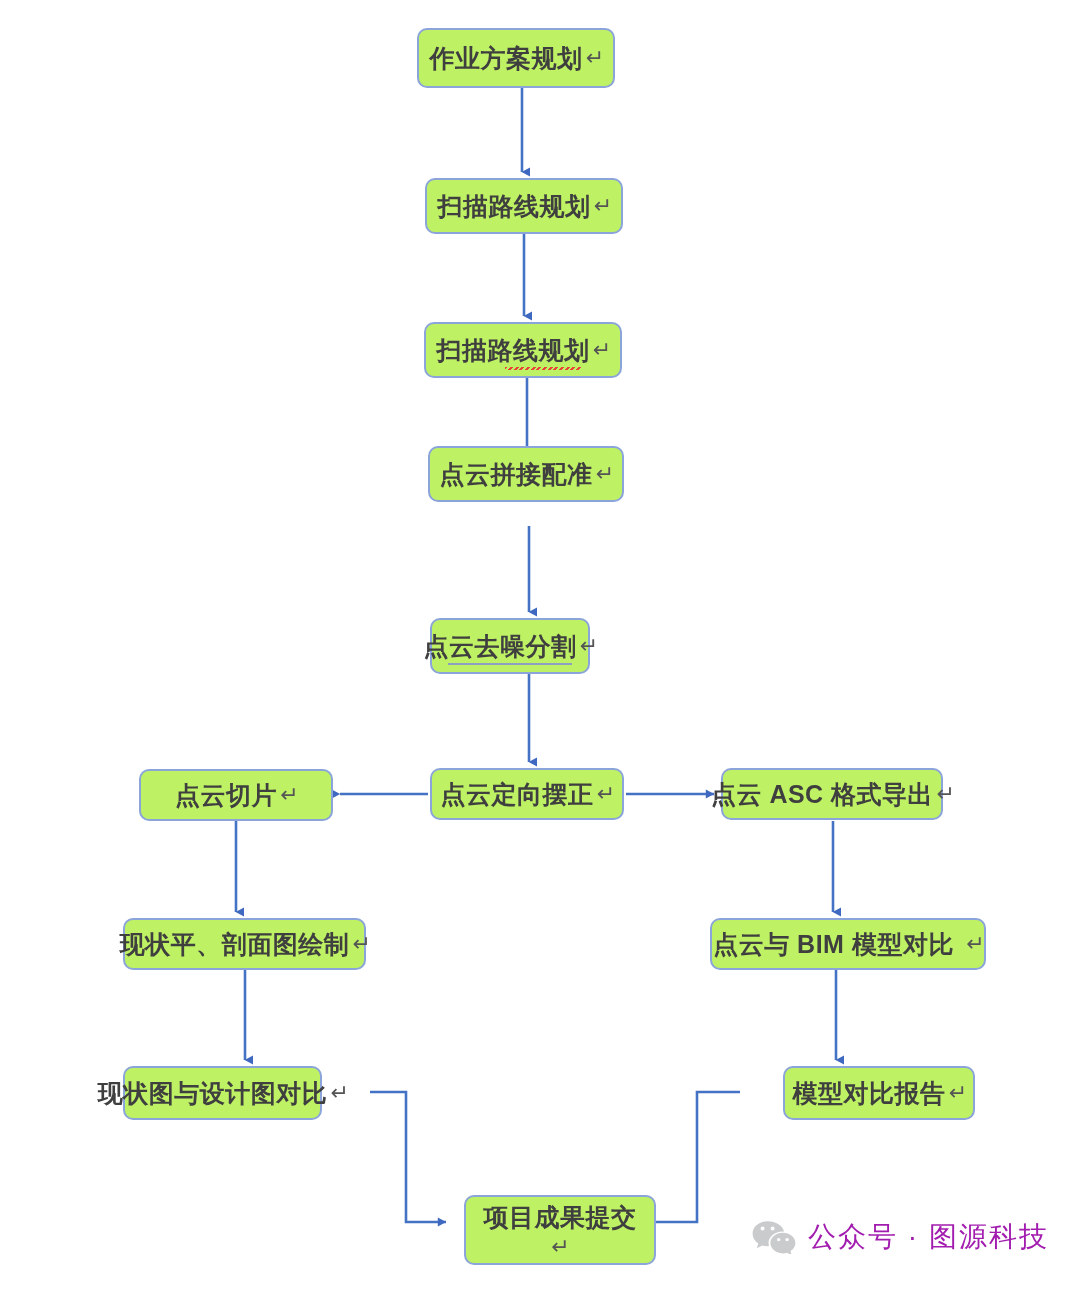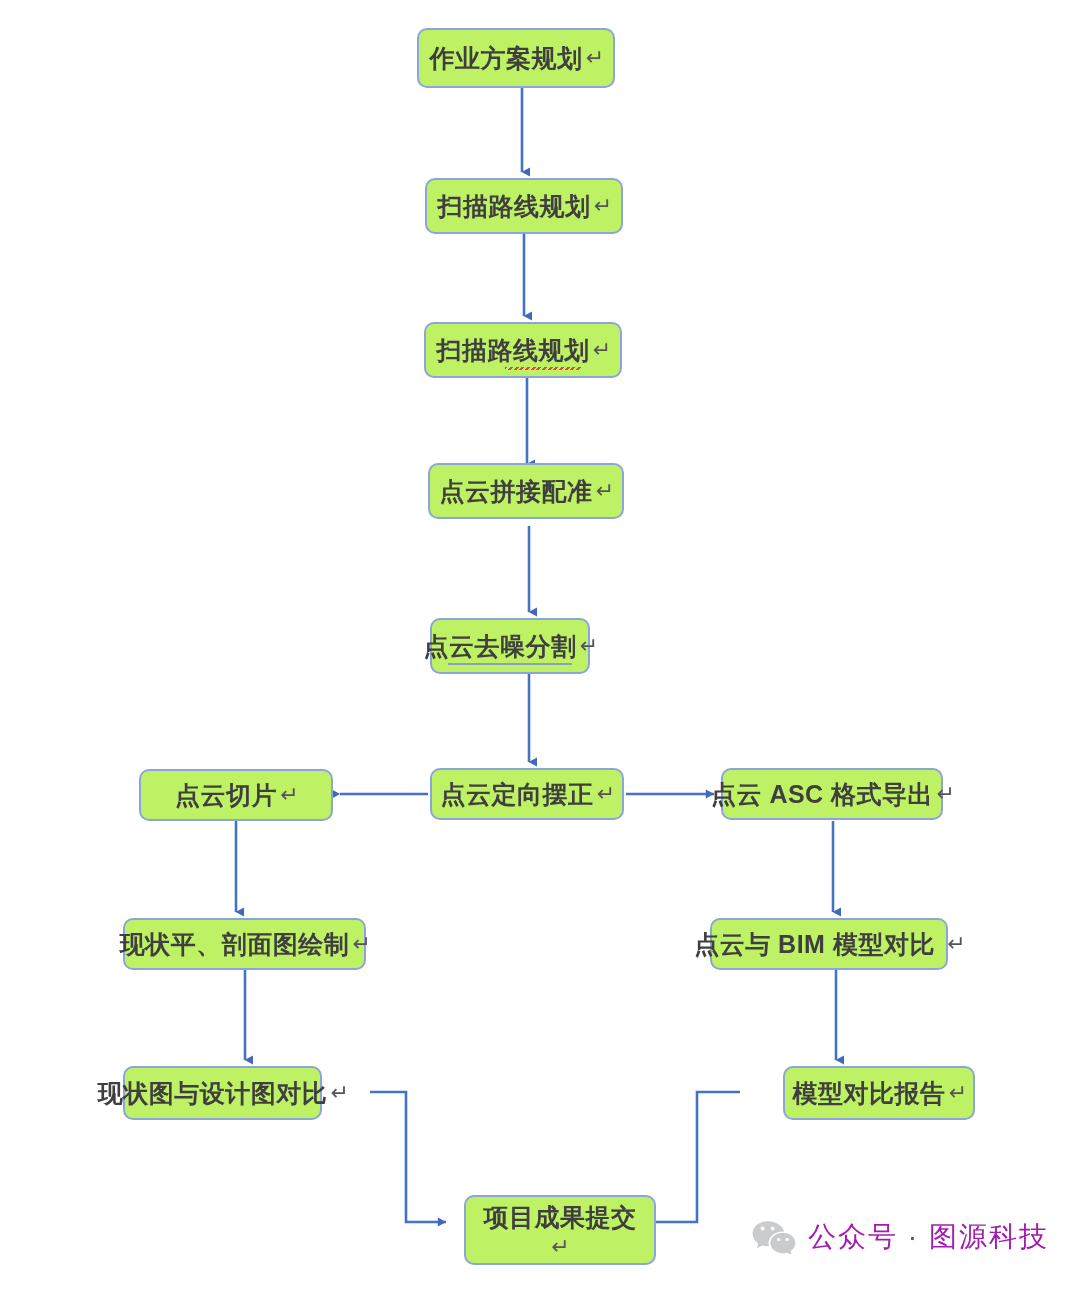--- a/index.html
+++ b/index.html
@@ -143,21 +143,21 @@
         <span class="pilcrow">↵</span>
       </div>
       <div class="node" style="left: 425px; top: 178px; width: 198px; height: 56px;">
         <span class="txt">扫描路线规划</span>
         <span class="pilcrow">↵</span>
       </div>
       <div class="node" style="left: 424px; top: 322px; width: 198px; height: 56px;">
         <span class="txt squiggle-red">扫描路线规划</span>
         <span class="pilcrow">↵</span>
       </div>
-      <div class="node" style="left: 428px; top: 463px; width: 196px; height: 56px;">
+      <div class="node" style="left: 428px; top: 446px; width: 196px; height: 56px;">
         <span class="txt">点云拼接配准</span>
         <span class="pilcrow">↵</span>
       </div>
       <div class="node" style="left: 430px; top: 618px; width: 160px; height: 56px;">
         <span class="txt underline-blue">点云去噪分割</span>
         <span class="pilcrow">↵</span>
       </div>
       <div class="node" style="left: 139px; top: 769px; width: 194px; height: 52px;">
         <span class="txt">点云切片</span>
         <span class="pilcrow">↵</span>
@@ -167,21 +167,21 @@
         <span class="pilcrow">↵</span>
       </div>
       <div class="node" style="left: 721px; top: 768px; width: 222px; height: 52px;">
         <span class="txt">点云 ASC 格式导出</span>
         <span class="pilcrow">↵</span>
       </div>
       <div class="node" style="left: 123px; top: 918px; width: 243px; height: 52px;">
         <span class="txt">现状平、剖面图绘制</span>
         <span class="pilcrow">↵</span>
       </div>
-      <div class="node" style="left: 710px; top: 918px; width: 238px; height: 52px; gap: 9px;">
+      <div class="node" style="left: 710px; top: 918px; width: 276px; height: 52px; gap: 9px;">
         <span class="txt">点云与 BIM 模型对比</span>
         <span class="pilcrow">↵</span>
       </div>
       <div class="node" style="left: 123px; top: 1066px; width: 199px; height: 54px;">
         <span class="txt">现状图与设计图对比</span>
         <span class="pilcrow">↵</span>
       </div>
       <div class="node" style="left: 740px; top: 1066px; width: 192px; height: 54px; margin-left: 43px;">
         <span class="txt">模型对比报告</span>
         <span class="pilcrow">↵</span>

